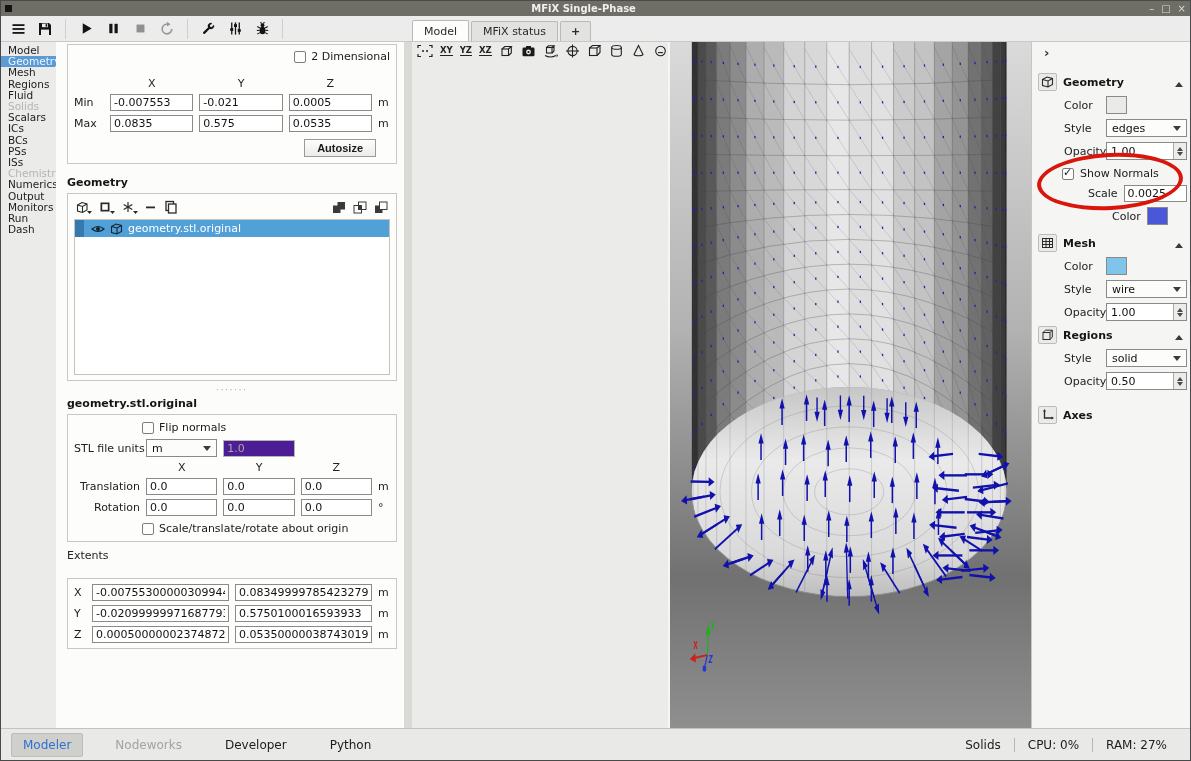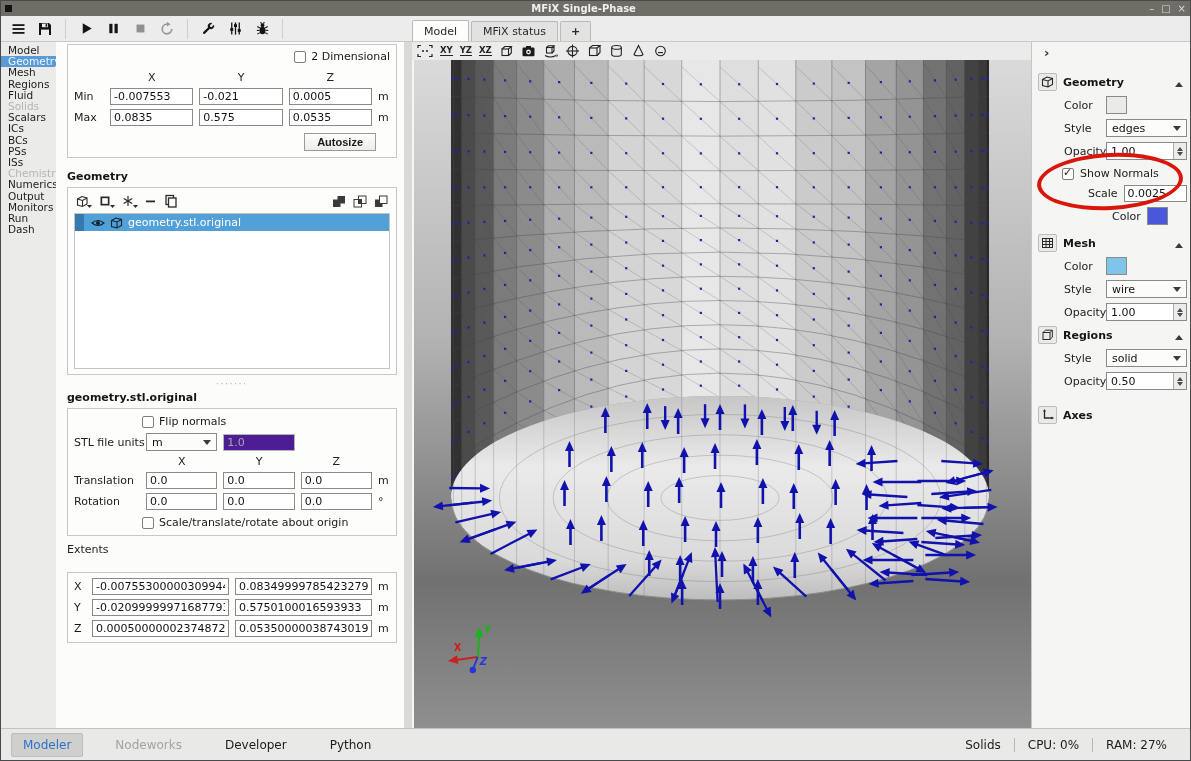--- a/index.html
+++ b/index.html
@@ -26,21 +26,21 @@
   .nav-item.dis{color:#b5b5b1}
   
   .left-panel{width:348px;background:#fcfcfb;flex:none;padding:2px 7px 0 11px;overflow:hidden}
   .sec-title{font-weight:bold;margin:3px 0 4px;color:#151515}
   .plain-title{margin:4px 0 16px;color:#242424}
   .groupbox{border:1px solid #c7c7c3;background:#fdfdfc;padding:5px 6px;margin-bottom:7px}
   .grid5{display:grid;grid-template-columns:30px 1fr 1fr 1fr 12px;gap:4px 6px;align-items:center}
   .grid5s{display:grid;grid-template-columns:66px 1fr 1fr 1fr 12px;gap:4px 6px;align-items:center}
   .grid4{display:grid;grid-template-columns:12px 1fr 1fr 12px;gap:4px 6px;align-items:center}
   .hdr{text-align:center;color:#222}
-  .rlab{color:#222;white-space:nowrap}
+  .rlab{text-align:right;color:#222;white-space:nowrap}
   .unit{color:#222}
   input.f{height:17px;border:1px solid #8a8a86;background:#fff;font:11px "DejaVu Sans",sans-serif;padding:0 3px;width:100%;color:#111}
   input.f:disabled{background:#4c1d95;color:#a8a8a4;border-color:#b5b5b1}
   .cbrow{display:flex;align-items:center;gap:5px}
   .cb{width:12px;height:12px;border:1px solid #7e7e7a;background:#fdfdfd;border-radius:2px;position:relative;flex:none}
   .cb.checked:after{content:"✓";position:absolute;left:0px;top:-3px;font-size:11px;font-weight:bold;color:#1a1a1a}
   .right-align{display:flex;justify-content:flex-end}
   .btn{border:1px solid #9a9a96;background:linear-gradient(#fdfdfc,#ececea);padding:2px 12px;font-weight:bold;font-size:11px;border-radius:0;color:#1a1a1a}
   .combo{height:18px;border:1px solid #8a8a86;background:#fcfcfb;display:flex;align-items:center;padding:0 5px;position:relative;color:#111}
   .combo .arr{margin-left:auto;width:0;height:0;border:4px solid transparent;border-top:5px solid #3a3a36;margin-top:4px}
@@ -54,21 +54,21 @@
   .geo-toolbar{display:flex;align-items:center;gap:7px;padding:1px 2px 5px}
   .geo-toolbar .sp{flex:1}
   .gicon{display:flex;align-items:flex-end}
   .geo-list{border:1px solid #c3c3bf;background:#fff;height:156px}
   .geo-row{height:17px;background:#52a0d8;display:flex;align-items:center;gap:5px;padding:0;color:#fff}
   .geo-row .selbar{width:9px;height:17px;background:#3579ae;margin-right:2px}
   .splitter-dots{text-align:center;color:#a9a9a5;font-size:8px;letter-spacing:2px;line-height:5px;height:6px}
   
   .vsplit{width:8px;background:#d9d9d6;flex:none}
   
-  .center{width:619px;flex:none;display:flex;flex-direction:column;background:#ebebe9}
+  .center{width:619px;flex:none;display:flex;flex-direction:row;background:#ebebe9}
   .view-toolbar{height:18px;display:flex;align-items:center;gap:7px;padding-left:5px;background:#ebebe9}
   .vbtn{display:flex;align-items:center;justify-content:center;height:16px}
   .axis-lbl{font-size:8.5px;font-weight:bold;border-bottom:1px solid #222;line-height:9px;color:#222}
   .viewport{flex:1;border-left:2px solid #f6f6f4;position:relative}
   .viewport svg{display:block;width:100%;height:100%}
   
   .right-panel{width:161px;flex:none;background:#f5f5f3;border-left:1px solid #c6c6c3;padding:3px 5px 0 6px}
   .collapse-btn{font-size:13px;font-weight:bold;color:#333;padding:0 0 8px 6px}
   .sec-header{display:flex;align-items:center;gap:6px;margin:5px 0 5px}
   .sec-icon{width:19px;height:18px;border:1px solid #bcbcb8;background:#eaeae8;display:flex;align-items:center;justify-content:center;border-radius:2px;flex:none}
@@ -215,21 +215,21 @@
     <div class="nav-item dis">Chemistry</div>
     <div class="nav-item">Numerics</div>
     <div class="nav-item">Output</div>
     <div class="nav-item">Monitors</div>
     <div class="nav-item">Run</div>
     <div class="nav-item">Dash</div>
   </div>
 
   <div class="left-panel">
     <div class="groupbox">
-      <div class="right-align" style="margin-bottom:8px">
+      <div class="right-align" style="margin-bottom:14px">
         <div class="cbrow">
           <span class="cb"></span>
           <span>2 Dimensional</span>
         </div>
       </div>
       <div class="grid5">
         <div></div>
         <div class="hdr">X</div>
         <div class="hdr">Y</div>
         <div class="hdr">Z</div>

